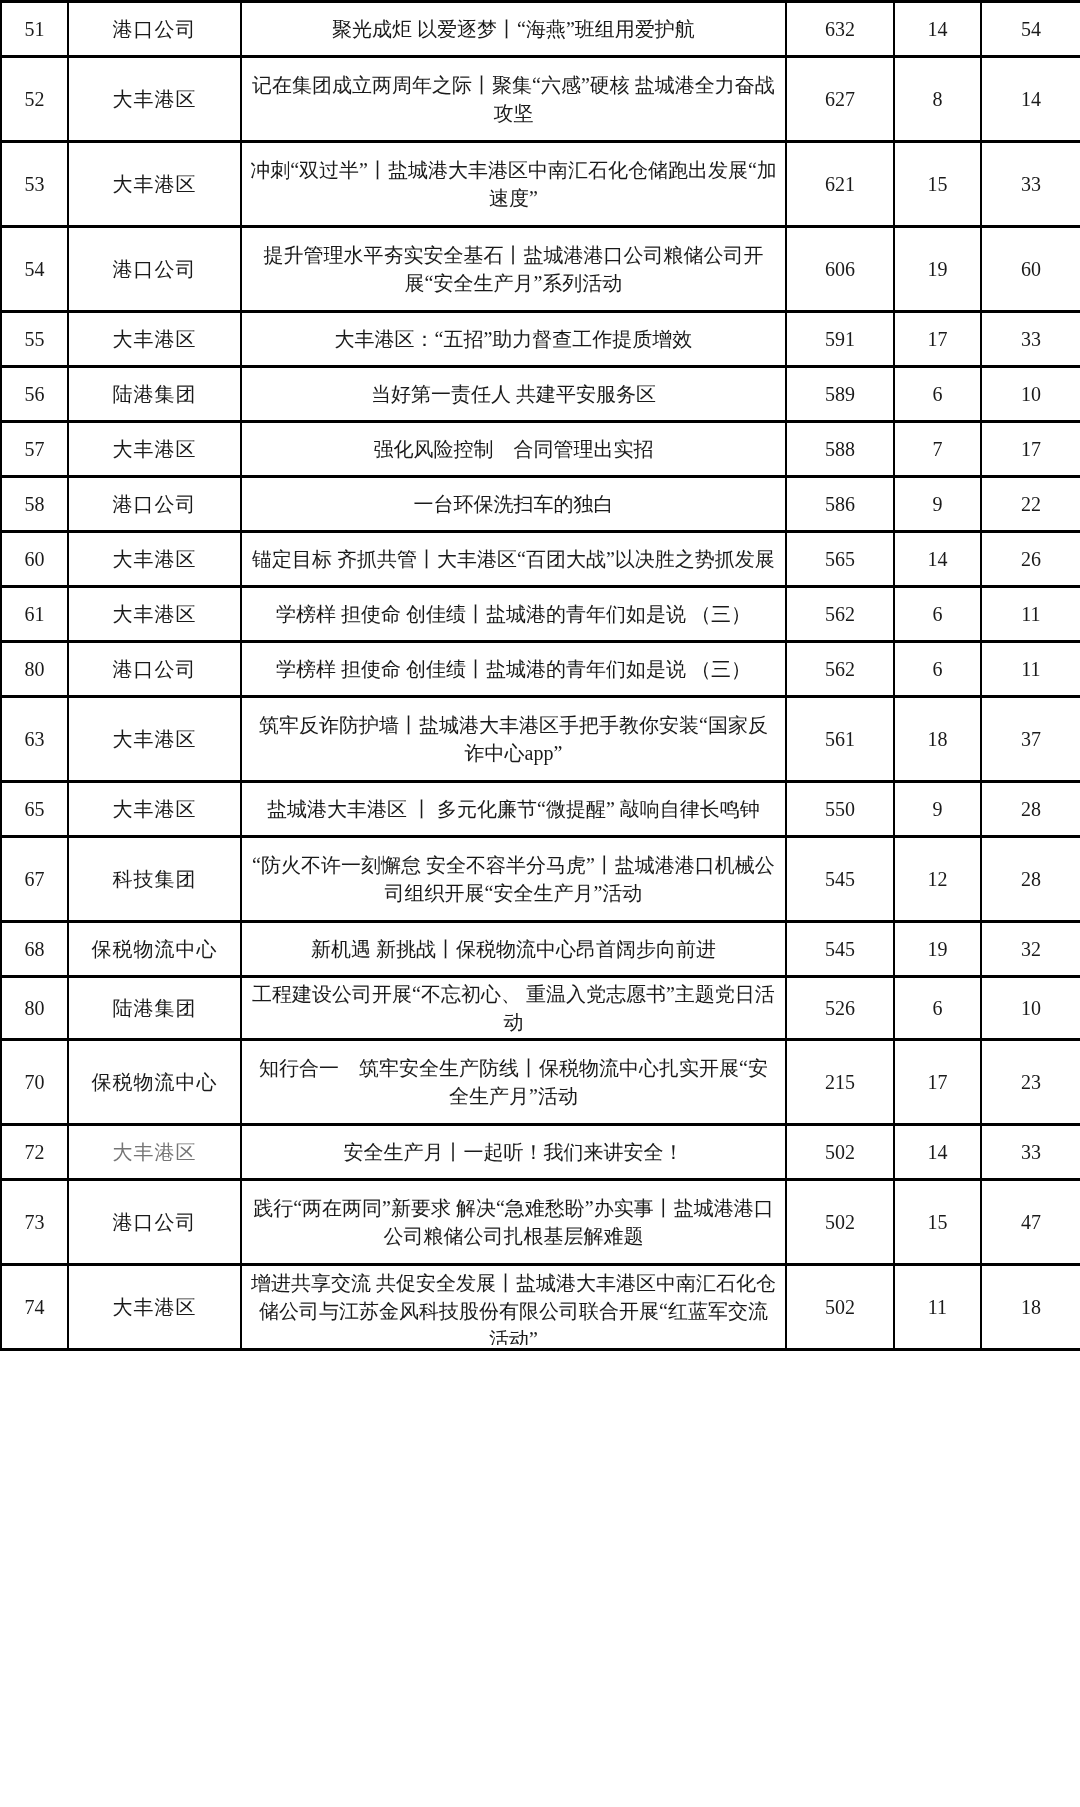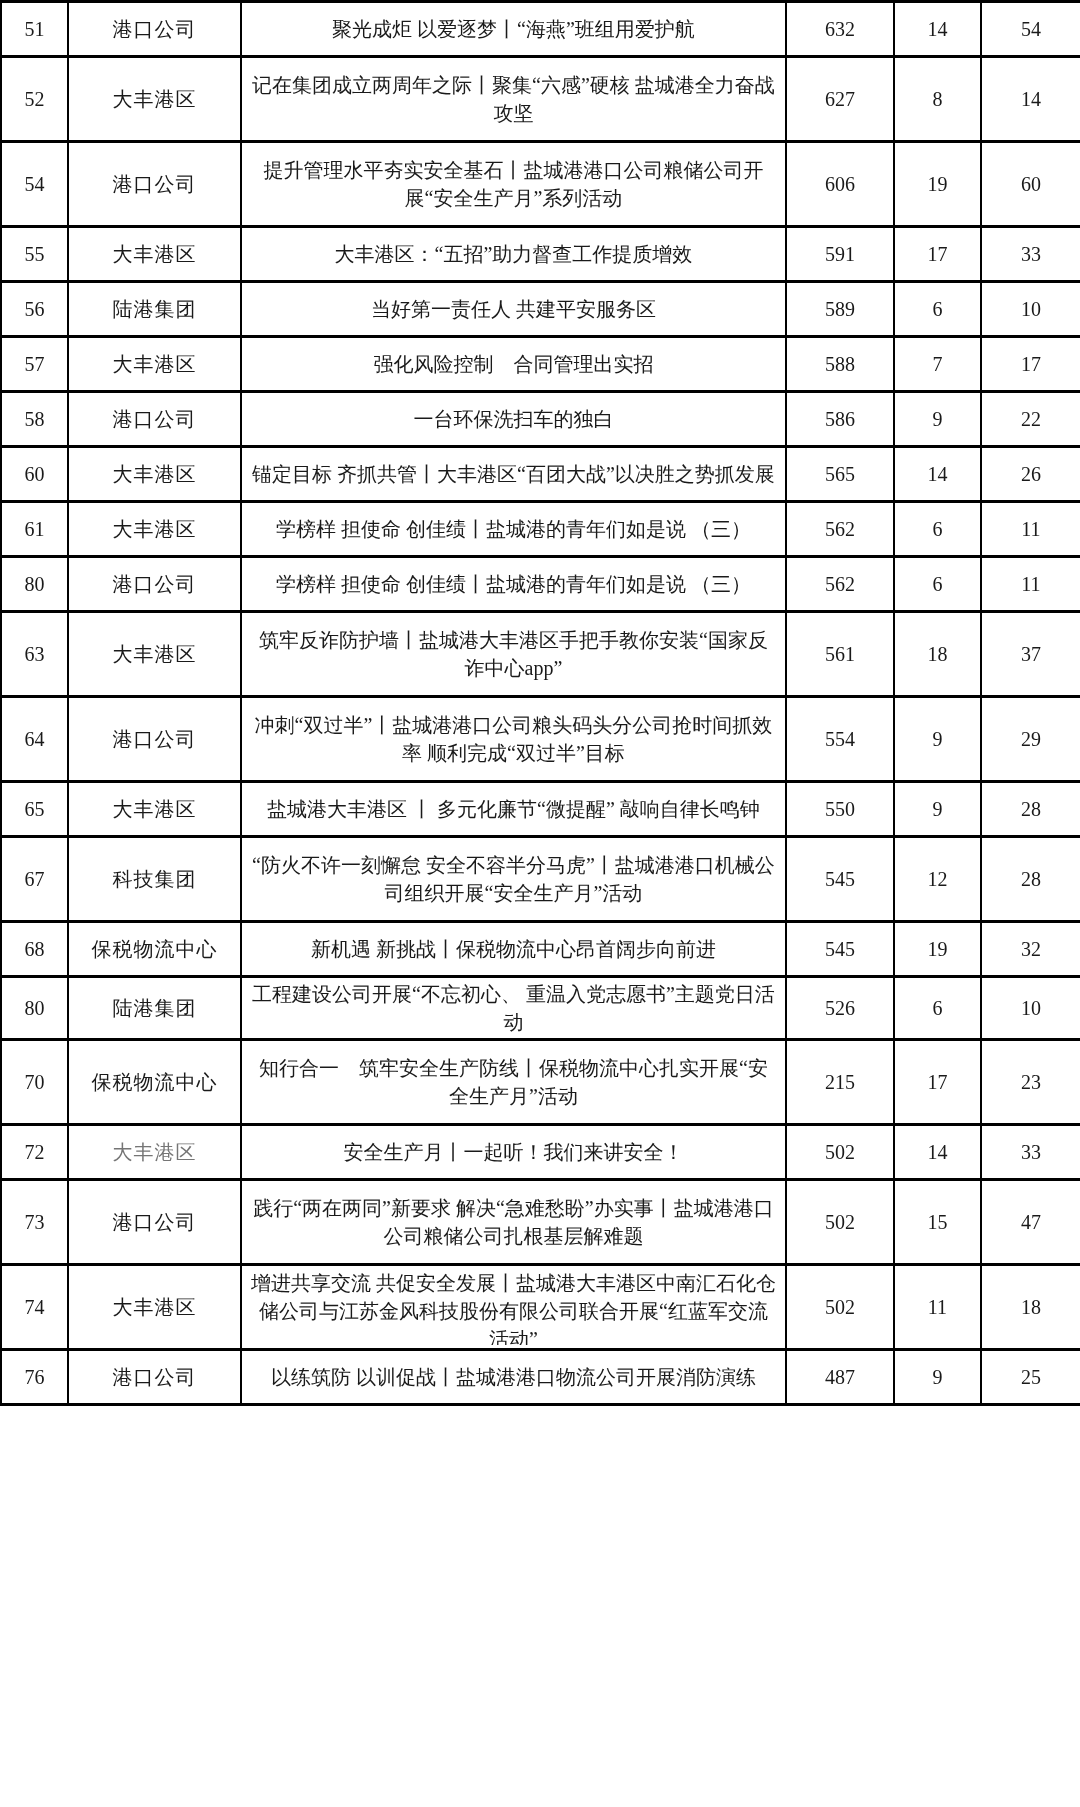--- a/index.html
+++ b/index.html
@@ -69,20 +69,30 @@
     <td class="rank-cell">52</td>
     <td class="org-cell">大丰港区</td>
     <td class="title-cell">
       <div class="title-inner">记在集团成立两周年之际丨聚集“六感”硬核 盐城港全力奋战攻坚</div>
     </td>
     <td class="num-cell">627</td>
     <td class="num-cell">8</td>
     <td class="num-cell">14</td>
   </tr>
       <tr class="row-tall">
+    <td class="rank-cell">53</td>
+    <td class="org-cell">大丰港区</td>
+    <td class="title-cell">
+      <div class="title-inner">冲刺“双过半”丨盐城港大丰港区中南汇石化仓储跑出发展“加速度”</div>
+    </td>
+    <td class="num-cell">621</td>
+    <td class="num-cell">15</td>
+    <td class="num-cell">33</td>
+  </tr>
+      <tr class="row-tall">
     <td class="rank-cell">54</td>
     <td class="org-cell">港口公司</td>
     <td class="title-cell">
       <div class="title-inner">提升管理水平夯实安全基石丨盐城港港口公司粮储公司开展“安全生产月”系列活动</div>
     </td>
     <td class="num-cell">606</td>
     <td class="num-cell">19</td>
     <td class="num-cell">60</td>
   </tr>
       <tr class="row-short">
@@ -158,30 +168,20 @@
       <tr class="row-tall">
     <td class="rank-cell">63</td>
     <td class="org-cell">大丰港区</td>
     <td class="title-cell">
       <div class="title-inner">筑牢反诈防护墙丨盐城港大丰港区手把手教你安装“国家反诈中心app”</div>
     </td>
     <td class="num-cell">561</td>
     <td class="num-cell">18</td>
     <td class="num-cell">37</td>
   </tr>
-      <tr class="row-tall">
-    <td class="rank-cell">64</td>
-    <td class="org-cell">港口公司</td>
-    <td class="title-cell">
-      <div class="title-inner">冲刺“双过半”丨盐城港港口公司粮头码头分公司抢时间抓效率 顺利完成“双过半”目标</div>
-    </td>
-    <td class="num-cell">554</td>
-    <td class="num-cell">9</td>
-    <td class="num-cell">29</td>
-  </tr>
       <tr class="row-short">
     <td class="rank-cell">65</td>
     <td class="org-cell">大丰港区</td>
     <td class="title-cell">
       <div class="title-inner">盐城港大丰港区 丨 多元化廉节“微提醒” 敲响自律长鸣钟</div>
     </td>
     <td class="num-cell">550</td>
     <td class="num-cell">9</td>
     <td class="num-cell">28</td>
   </tr>
@@ -247,25 +247,15 @@
   </tr>
       <tr class="row-tall clip">
     <td class="rank-cell">74</td>
     <td class="org-cell">大丰港区</td>
     <td class="title-cell">
       <div class="title-inner">增进共享交流 共促安全发展丨盐城港大丰港区中南汇石化仓储公司与江苏金风科技股份有限公司联合开展“红蓝军交流活动”</div>
     </td>
     <td class="num-cell">502</td>
     <td class="num-cell">11</td>
     <td class="num-cell">18</td>
-  </tr>
-      <tr class="row-short">
-    <td class="rank-cell">76</td>
-    <td class="org-cell">港口公司</td>
-    <td class="title-cell">
-      <div class="title-inner">以练筑防 以训促战丨盐城港港口物流公司开展消防演练</div>
-    </td>
-    <td class="num-cell">487</td>
-    <td class="num-cell">9</td>
-    <td class="num-cell">25</td>
   </tr>
     </tbody>
 </table>
 
 </body></html>

